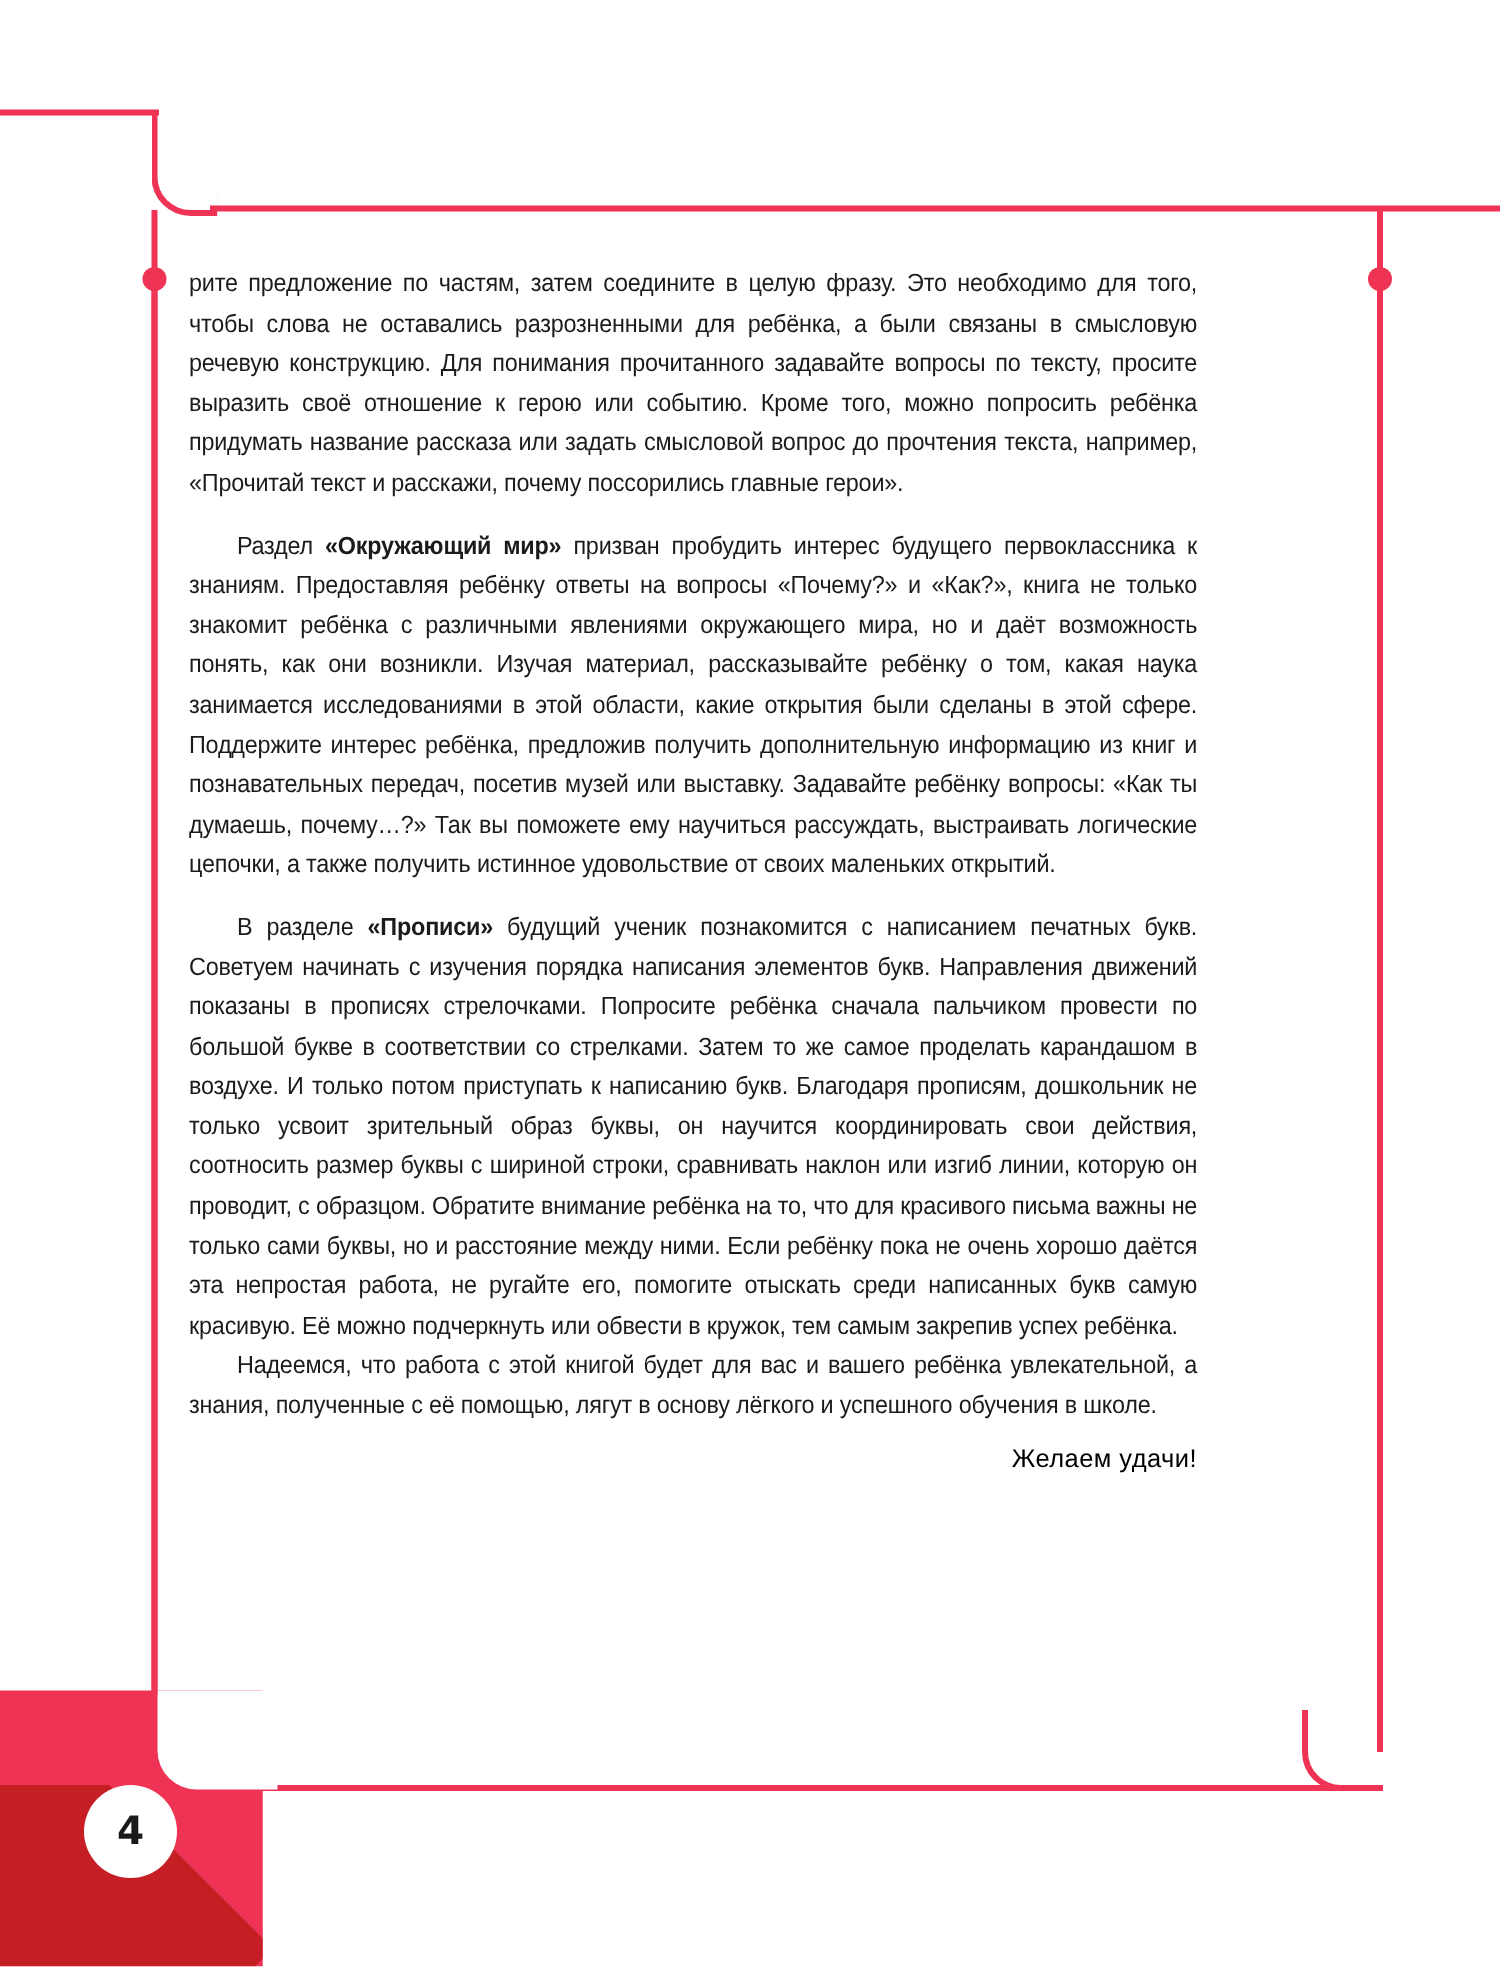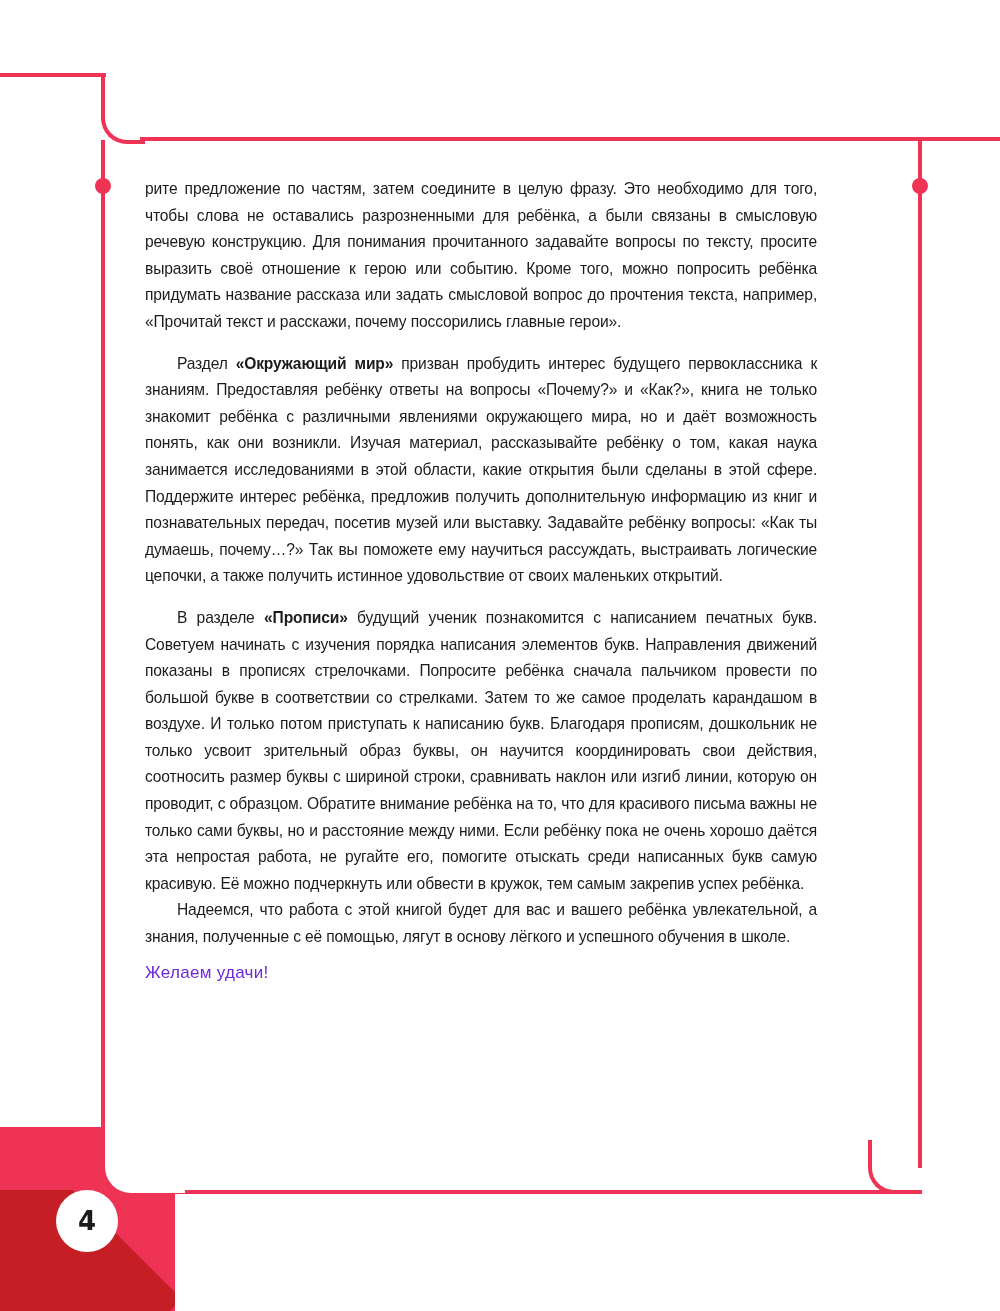--- a/index.html
+++ b/index.html
@@ -161,21 +161,21 @@
     height: 16px;
     border-radius: 50%;
     background: #ee3355;
   }
   .pin-left  { left: 101px; top: 186px; height: 944px; }
   .pin-right { left: 918px; top: 186px; height: 982px; }
 
   
   .content {
     position: absolute;
-    left: 145px;
+    left: 126px;
     top: 176px;
     width: 672px;
     z-index: 4;
   }
   .para {
     font-family: "Liberation Sans", sans-serif;
     font-size: 16.6px;
     line-height: 26.6px;
     color: #1b1b1b;
     text-align: justify;
@@ -185,22 +185,22 @@
     transform: scaleX(0.94);
     transform-origin: left top;
     width: 715px;
   }
   .para.tight { margin-bottom: 0; }
   .para.indent { text-indent: 34px; }
   .para b { font-weight: bold; }
   .closing {
     font-family: "Liberation Sans", sans-serif;
     font-size: 17px;
-    color: #6d28d9;
-    text-align: left;
+    color: #000000;
+    text-align: right;
     margin: 12px 0 0 0;
     letter-spacing: 0.3px;
     width: 672px;
   }
 </style>
 </head>
 <body>
 
 <div class="page">
 

